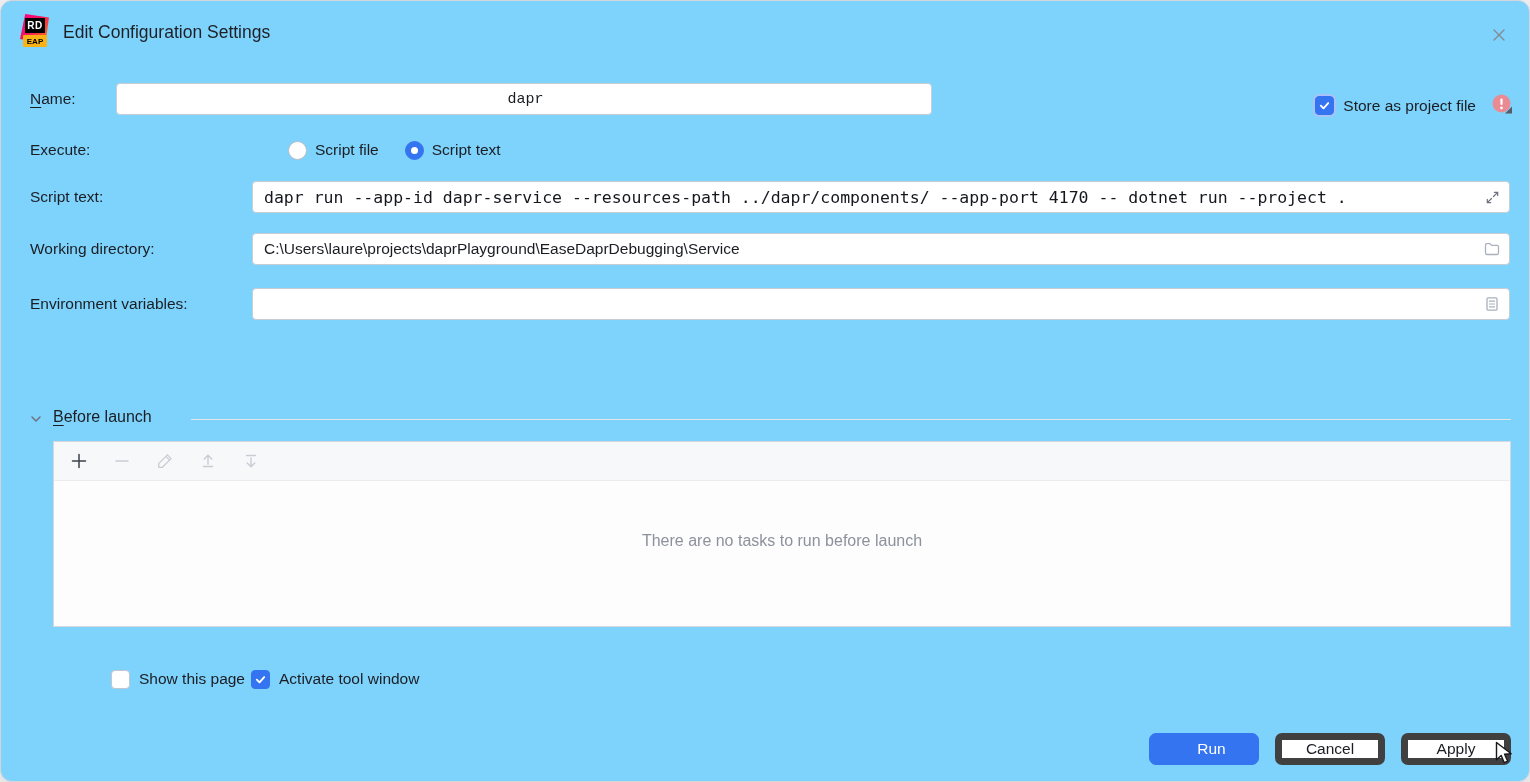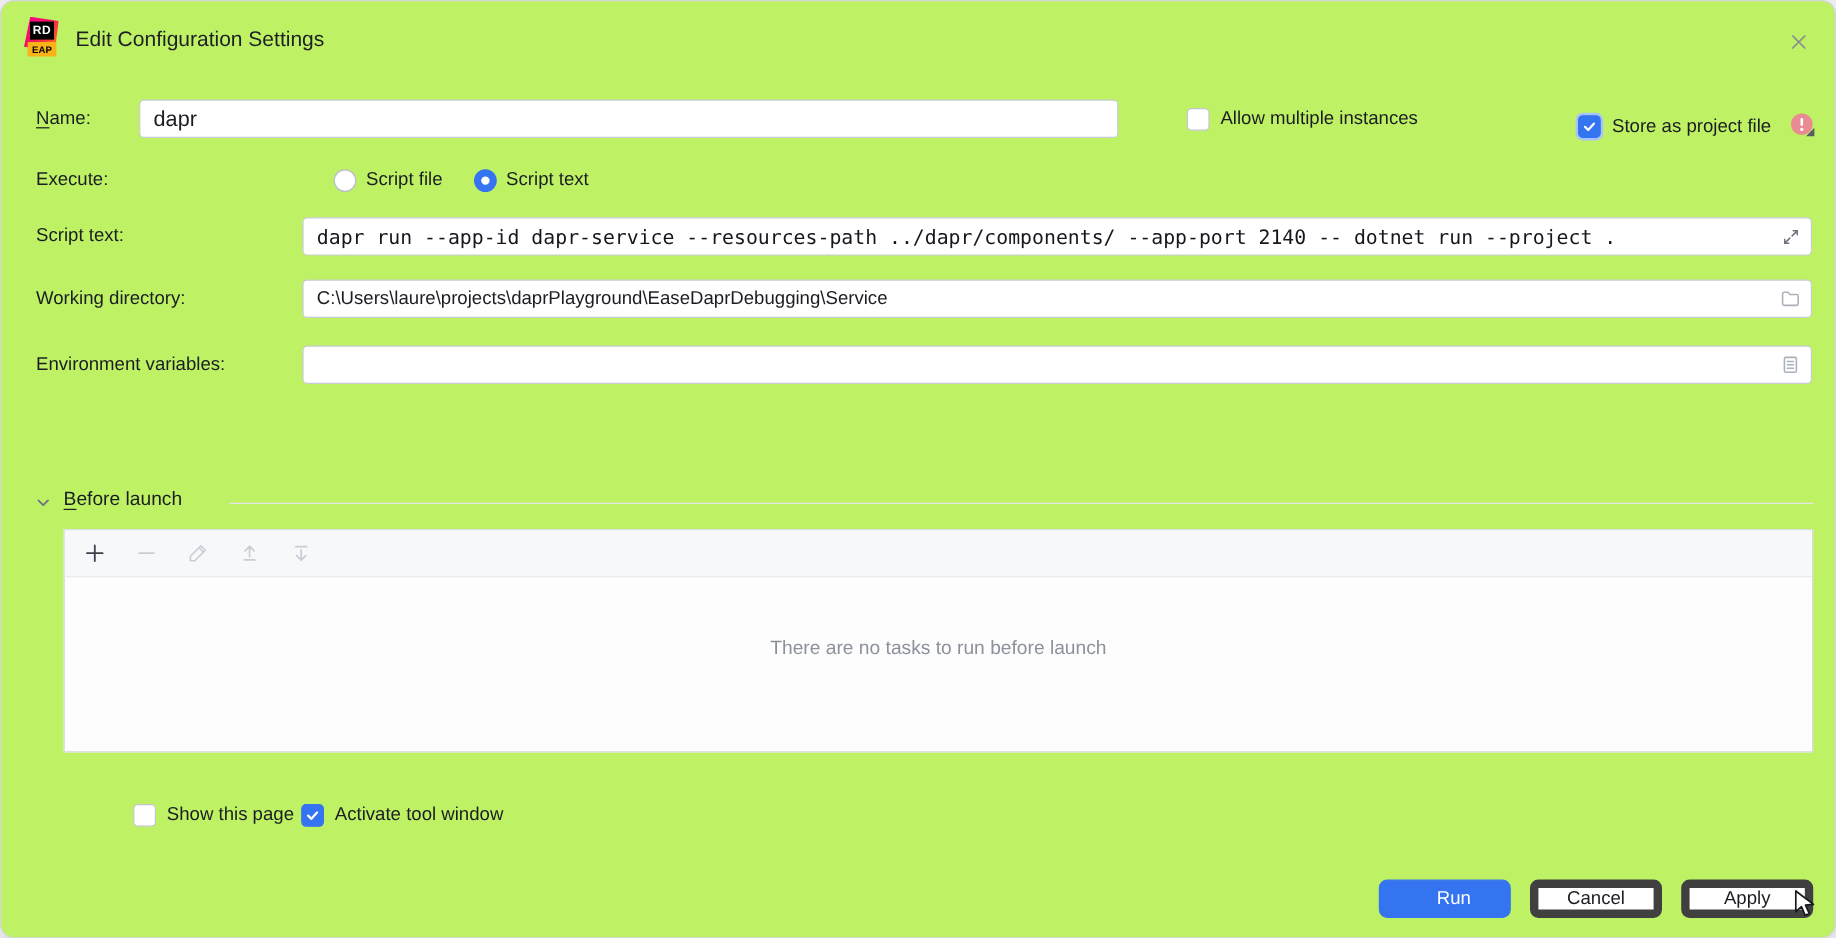--- a/index.html
+++ b/index.html
@@ -1,39 +1,39 @@
 <!DOCTYPE html>
 <html><head>
 <meta charset="utf-8">
 <style>
   html,body{margin:0;padding:0;background:#f0f0f2;}
   .stage{position:relative;width:1530px;height:782px;font-family:"Liberation Sans",sans-serif;}
-  .dialog{position:absolute;inset:0;background:#bef264;border:1px solid #d3d5db;border-radius:12px;
+  .dialog{position:absolute;inset:0;background:#7dd3fc;border:1px solid #d3d5db;border-radius:12px;
           box-shadow:0 8px 24px rgba(0,0,0,.10);overflow:hidden;color:#1b1d23;}
   .abs{position:absolute;}
   .lbl{font-size:15.5px;color:#1b1d23;white-space:nowrap;}
   .mn{text-decoration:underline;text-underline-offset:2.5px;}
 
   
   .title{left:62px;top:21px;font-size:17.5px;color:#1e2026;}
   .logo{left:18px;top:13px;width:32px;height:36px;}
   .logo-bg{position:absolute;left:1px;top:0;width:29px;height:29px;
            background:linear-gradient(130deg,#ff0091 0%,#f4145c 45%,#ff8a00 100%);
            clip-path:polygon(18% 0,100% 12%,88% 100%,0 86%);}
   .logo-rd{position:absolute;left:6px;top:4px;width:20px;height:15px;background:#000;color:#fff;
            font-size:10px;font-weight:bold;display:flex;align-items:center;justify-content:center;letter-spacing:.5px;}
   .logo-eap{position:absolute;left:4px;top:21px;width:24px;height:12px;background:#f9b316;color:#000;
            font-size:8px;font-weight:bold;display:flex;align-items:center;justify-content:center;border-radius:1px;}
   .close{left:1486px;top:22px;width:24px;height:24px;display:flex;align-items:center;justify-content:center;cursor:pointer;}
 
   
   .field{position:absolute;height:32px;box-sizing:border-box;border:1px solid #c8ccd4;border-radius:4px;
          background:#fff;display:flex;align-items:center;padding:0 8px 0 11px;}
-  .field input{border:none;outline:none;background:transparent;font-size:18px;color:#1b1d23;
-         width:100%;font-family:Liberation Sans, sans-serif;padding:0;}
+  .field input{border:none;outline:none;background:transparent;font-size:15px;color:#1b1d23;
+         width:100%;font-family:Liberation Mono, monospace;padding:0;text-align:center;}
   .mono{font-family:"DejaVu Sans Mono","Liberation Mono",monospace;font-size:16.5px;color:#15171d;
         white-space:nowrap;overflow:hidden;flex:1;}
   .sanstext{font-size:15.5px;color:#1b1d23;white-space:nowrap;overflow:hidden;flex:1;}
   .field .ticon{flex:0 0 auto;margin-left:8px;display:flex;}
 
   
   .cb{width:19px;height:19px;box-sizing:border-box;border:1px solid #c2c6d0;border-radius:4px;background:#fff;
       display:inline-flex;align-items:center;justify-content:center;flex:0 0 auto;cursor:pointer;}
   .cb.checked{background:#3574f0;border-color:#3574f0;}
   .cb.focus{box-shadow:0 0 0 2px #a9c3f9;}
@@ -75,55 +75,51 @@
     <svg width="16" height="16" viewBox="0 0 16 16">
           <path d="M3 3l10 10M13 3L3 13" stroke="#858995" stroke-width="1.4" stroke-linecap="round"></path>
         </svg>
   </div>
 
   <div class="abs lbl" style="left:29px;top:89px;"><span class="mn">N</span><span>ame:</span></div>
   <div class="field" style="left:115px;top:82px;width:816px;">
     <input value="dapr" style="">
   </div>
 
-  <div class="abs ckrow" style="left:988px;top:82px;">
-    <span class="cb"></span>
-    <span class="lbl">Allow multiple instances</span>
-  </div>
   <div class="abs ckrow" style="right:16px;top:82px;align-items:flex-end;">
     <span class="cb checked focus">
       <svg width="13" height="13" viewBox="0 0 14 14">
             <path d="M3 7.2l2.9 2.9L11 4.4" stroke="#fff" stroke-width="2" fill="none" stroke-linecap="round" stroke-linejoin="round"></path>
           </svg>
     </span>
     <span class="lbl">Store as project file</span>
     <span class="warn">
       <svg width="21" height="21" viewBox="0 0 21 21">
         <circle cx="9.5" cy="9.5" r="9" fill="#ea8b93"></circle>
         <rect x="8.4" y="4.4" width="2.2" height="6.6" rx="1.1" fill="#fff"></rect>
         <circle cx="9.5" cy="13.9" r="1.35" fill="#fff"></circle>
         <path d="M20 12.5v7h-7z" fill="#595c64"></path>
       </svg>
     </span>
   </div>
 
   <div class="abs lbl" style="left:29px;top:140px;">Execute:</div>
-  <div class="abs ckrow" style="left:277px;top:133px;gap:8px;">
+  <div class="abs ckrow" style="left:287px;top:133px;gap:8px;">
     <span class="radio"></span>
     <span class="lbl">Script file</span>
     <span style="width:10px;"></span>
     <span class="radio sel">
           <span class="dot"></span>
         </span>
     <span class="lbl">Script text</span>
   </div>
 
   <div class="abs lbl" style="left:29px;top:187px;">Script text:</div>
   <div class="field" style="left:251px;top:180px;width:1258px;">
-    <span class="mono">dapr run --app-id dapr-service --resources-path ../dapr/components/ --app-port 2140 -- dotnet run --project .</span>
+    <span class="mono">dapr run --app-id dapr-service --resources-path ../dapr/components/ --app-port 4170 -- dotnet run --project .</span>
     <span class="ticon">
       <svg width="17" height="17" viewBox="0 0 18 18">
             <path d="M11 3.5h3.5V7M14.2 3.8L10 8M7 14.5H3.5V11M3.8 14.2L8 10" stroke="#6f7380" stroke-width="1.3" fill="none" stroke-linecap="round"></path>
           </svg>
     </span>
   </div>
 
   <div class="abs lbl" style="left:29px;top:239px;">Working directory:</div>
   <div class="field" style="left:251px;top:232px;width:1258px;">
     <span class="sanstext">C:\Users\laure\projects\daprPlayground\EaseDaprDebugging\Service</span>

